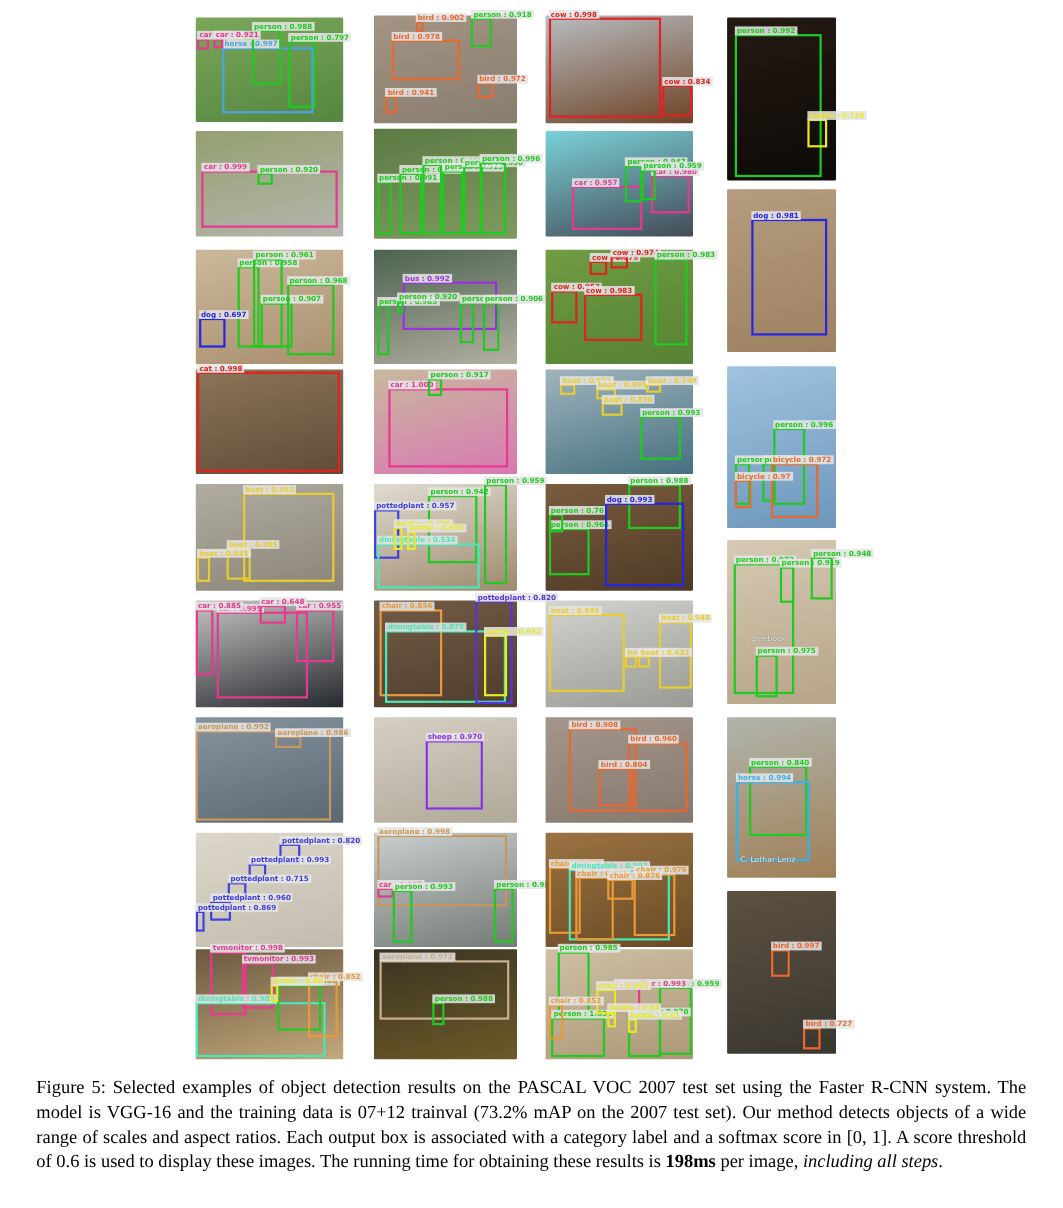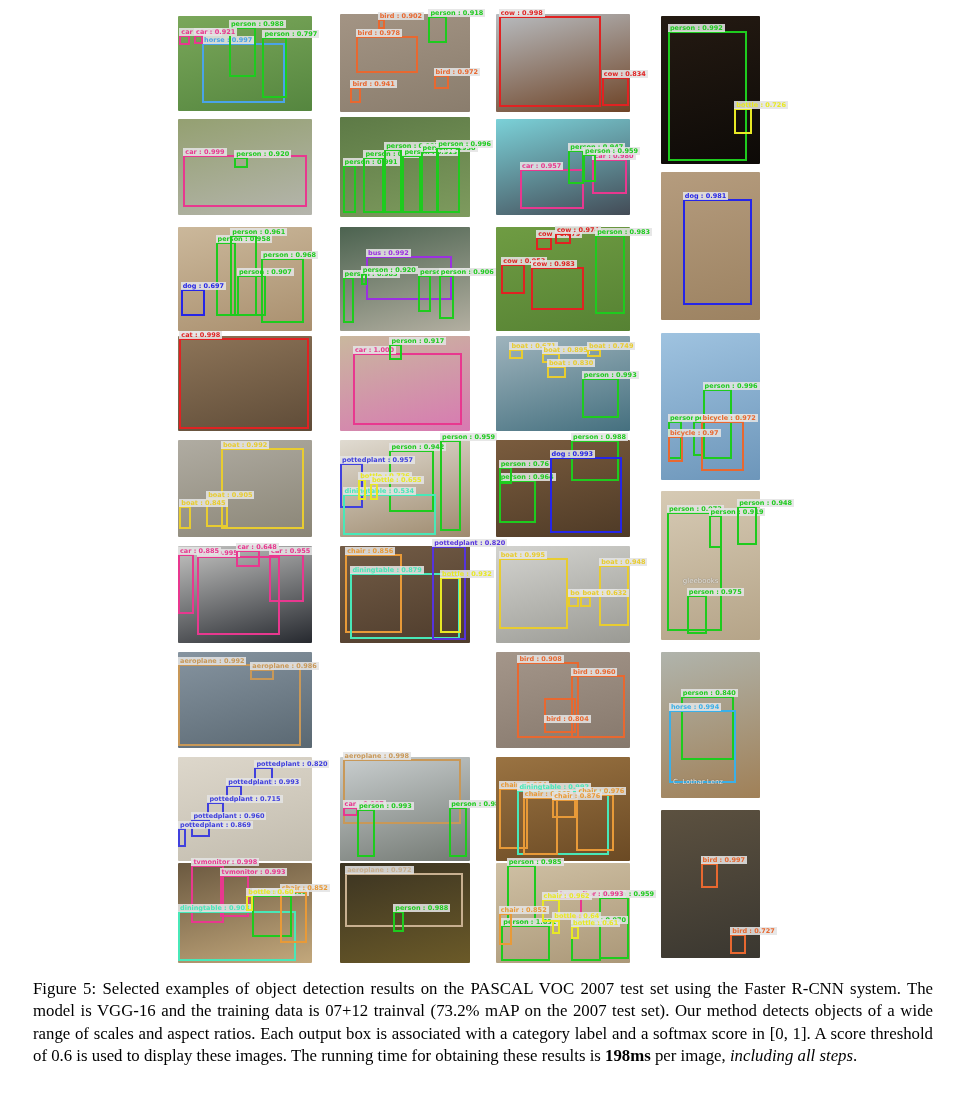--- a/index.html
+++ b/index.html
@@ -320,29 +320,34 @@
         </div>
       </div>
       <div class="tile" style="left: 178px; top: 652px; width: 134px; height: 96px; background: linear-gradient(165deg, rgb(134, 148, 160), rgb(90, 104, 114));">
         <div class="bbox" style="left: 0%; top: 12%; width: 92%; height: 86%; border-color: rgb(200, 152, 88);">
           <span class="bbox-label" style="color: rgb(200, 152, 88);">aeroplane : 0.992</span>
         </div>
         <div class="bbox" style="left: 54%; top: 18%; width: 18%; height: 11%; border-color: rgb(200, 152, 88);">
           <span class="bbox-label" style="color: rgb(200, 152, 88);">aeroplane : 0.986</span>
         </div>
       </div>
+      <div class="tile" style="left: 340px; top: 652px; width: 130px; height: 96px; background: linear-gradient(165deg, rgb(214, 208, 196), rgb(176, 168, 152));">
+        <div class="bbox" style="left: 36%; top: 22%; width: 40%; height: 66%; border-color: rgb(136, 51, 232);">
+          <span class="bbox-label" style="color: rgb(136, 51, 232);">sheep : 0.970</span>
+        </div>
+      </div>
       <div class="tile" style="left: 496px; top: 652px; width: 134px; height: 96px; background: linear-gradient(165deg, rgb(164, 150, 138), rgb(134, 120, 108));">
         <div class="bbox" style="left: 16%; top: 10%; width: 46%; height: 80%; border-color: rgb(232, 104, 48);">
           <span class="bbox-label" style="color: rgb(232, 104, 48);">bird : 0.908</span>
         </div>
         <div class="bbox" style="left: 56%; top: 24%; width: 40%; height: 66%; border-color: rgb(232, 104, 48);">
           <span class="bbox-label" style="color: rgb(232, 104, 48);">bird : 0.960</span>
         </div>
         <div class="bbox" style="left: 36%; top: 48%; width: 24%; height: 36%; border-color: rgb(232, 104, 48);">
-          <span class="bbox-label" style="color: rgb(232, 104, 48); margin-top: 24px;">bird : 0.804</span>
+          <span class="bbox-label" style="color: rgb(232, 104, 48);">bird : 0.804</span>
         </div>
       </div>
       <div class="tile" style="left: 661px; top: 652px; width: 99px; height: 146px; background: linear-gradient(165deg, rgb(176, 180, 172), rgb(160, 128, 87));">
         <div class="bbox" style="left: 20%; top: 30%; width: 54%; height: 44%; border-color: rgb(30, 203, 30);">
           <span class="bbox-label" style="color: rgb(30, 203, 30);">person : 0.840</span>
         </div>
         <div class="bbox" style="left: 8%; top: 40%; width: 68%; height: 50%; border-color: rgb(58, 176, 232);">
           <span class="bbox-label" style="color: rgb(58, 176, 232);">horse : 0.994</span>
         </div>
         <span class="photo-text" style="left: 12%; top: 86%;">C. Lothar Lenz</span>

